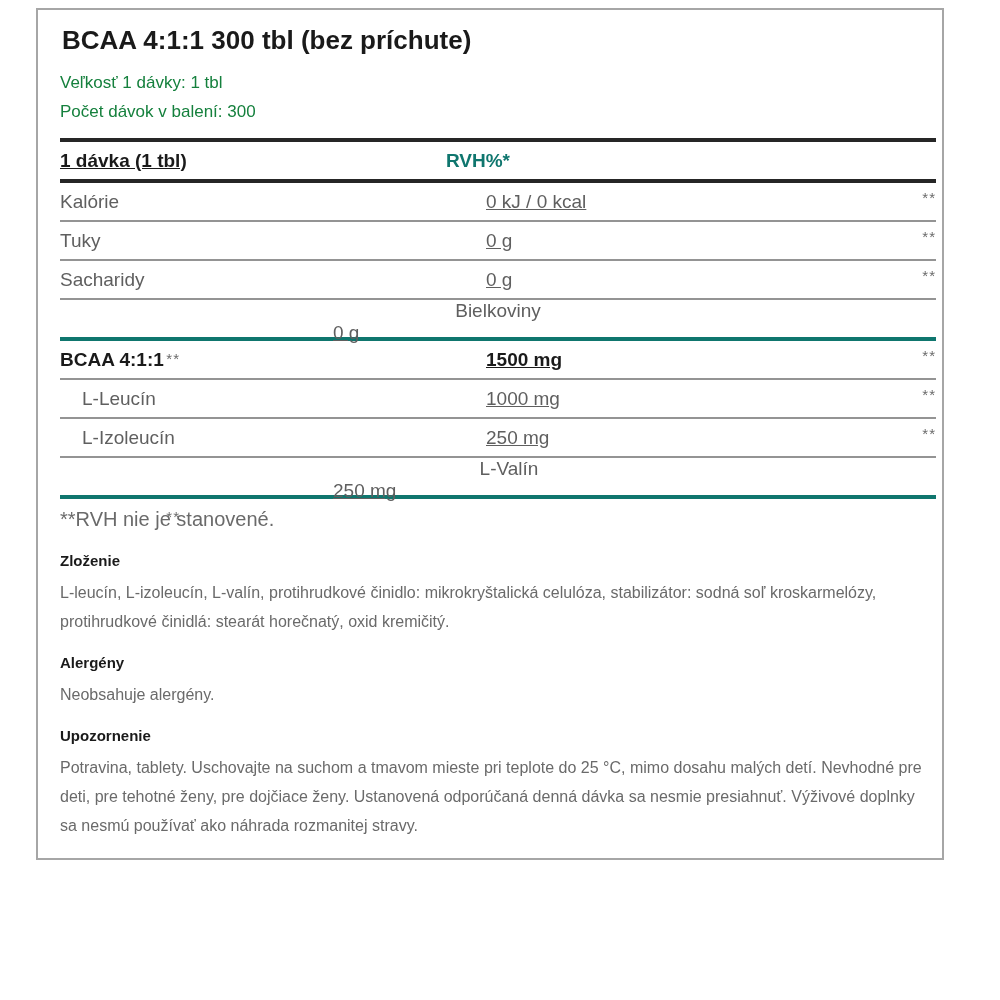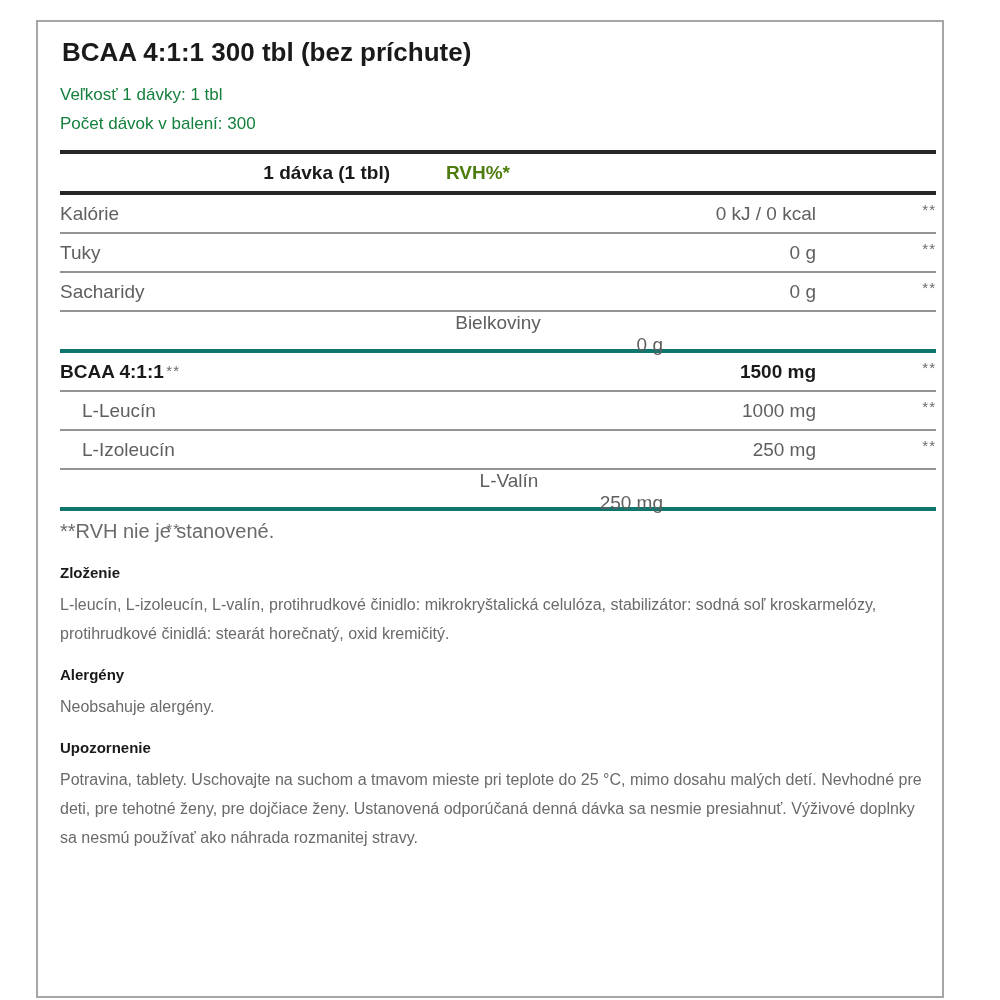--- a/index.html
+++ b/index.html
@@ -7,23 +7,23 @@
     padding: 0;
     width: 1000px;
     height: 1000px;
     background: #ffffff;
     font-family: "Liberation Sans", "DejaVu Sans", sans-serif;
     overflow: hidden;
   }
   .frame {
     position: absolute;
     left: 36px;
-    top: 20px;
+    top: 8px;
     width: 908px;
-    height: 978px;
+    height: 852px;
     border: 2px solid #a6a6a6;
     box-sizing: border-box;
     padding: 0 6px 0 22px;
     background: #ffffff;
   }
   .title {
     margin: 14px 0 0 2px;
     font-size: 26px;
     line-height: 32px;
     font-weight: bold;
@@ -49,35 +49,35 @@
   .row.thead {
     font-weight: bold;
     color: #1a1a1a;
     border-bottom: 4px solid #262626;
   }
   .row.sep   { border-bottom: 2px solid #949494; }
   .row.black { border-bottom: 4px solid #0f766e; flex-direction: column; }
   .row.bold  { font-weight: bold; color: #1a1a1a; }
   .c-label { flex: 1 1 auto; text-align: left; white-space: nowrap; }
   .row.indent .c-label { padding-left: 22px; }
-  .c-val  { width: 330px; text-align: right; white-space: nowrap; }
+  .c-val  { width: 330px; text-align: left; white-space: nowrap; text-decoration: underline; }
   .c-rvh  {
     width: 120px;
     text-align: right;
     align-self: flex-start;
     padding-top: 6px;
     font-size: 15px;
     letter-spacing: 1px;
     color: #6a6a6a;
     font-weight: normal;
   }
   .row.thead .c-rvh {
     font-size: 19px;
     font-weight: bold;
-    color: #4d7c0f;
+    color: #0f766e;
     letter-spacing: 0;
     padding-top: 8px;
   }
   .footnote {
     margin: 12px 0 0 0;
     font-size: 20px;
     line-height: 29px;
     color: #6a6a6a;
   }
   .footnote.second { margin-top: 6px; }

